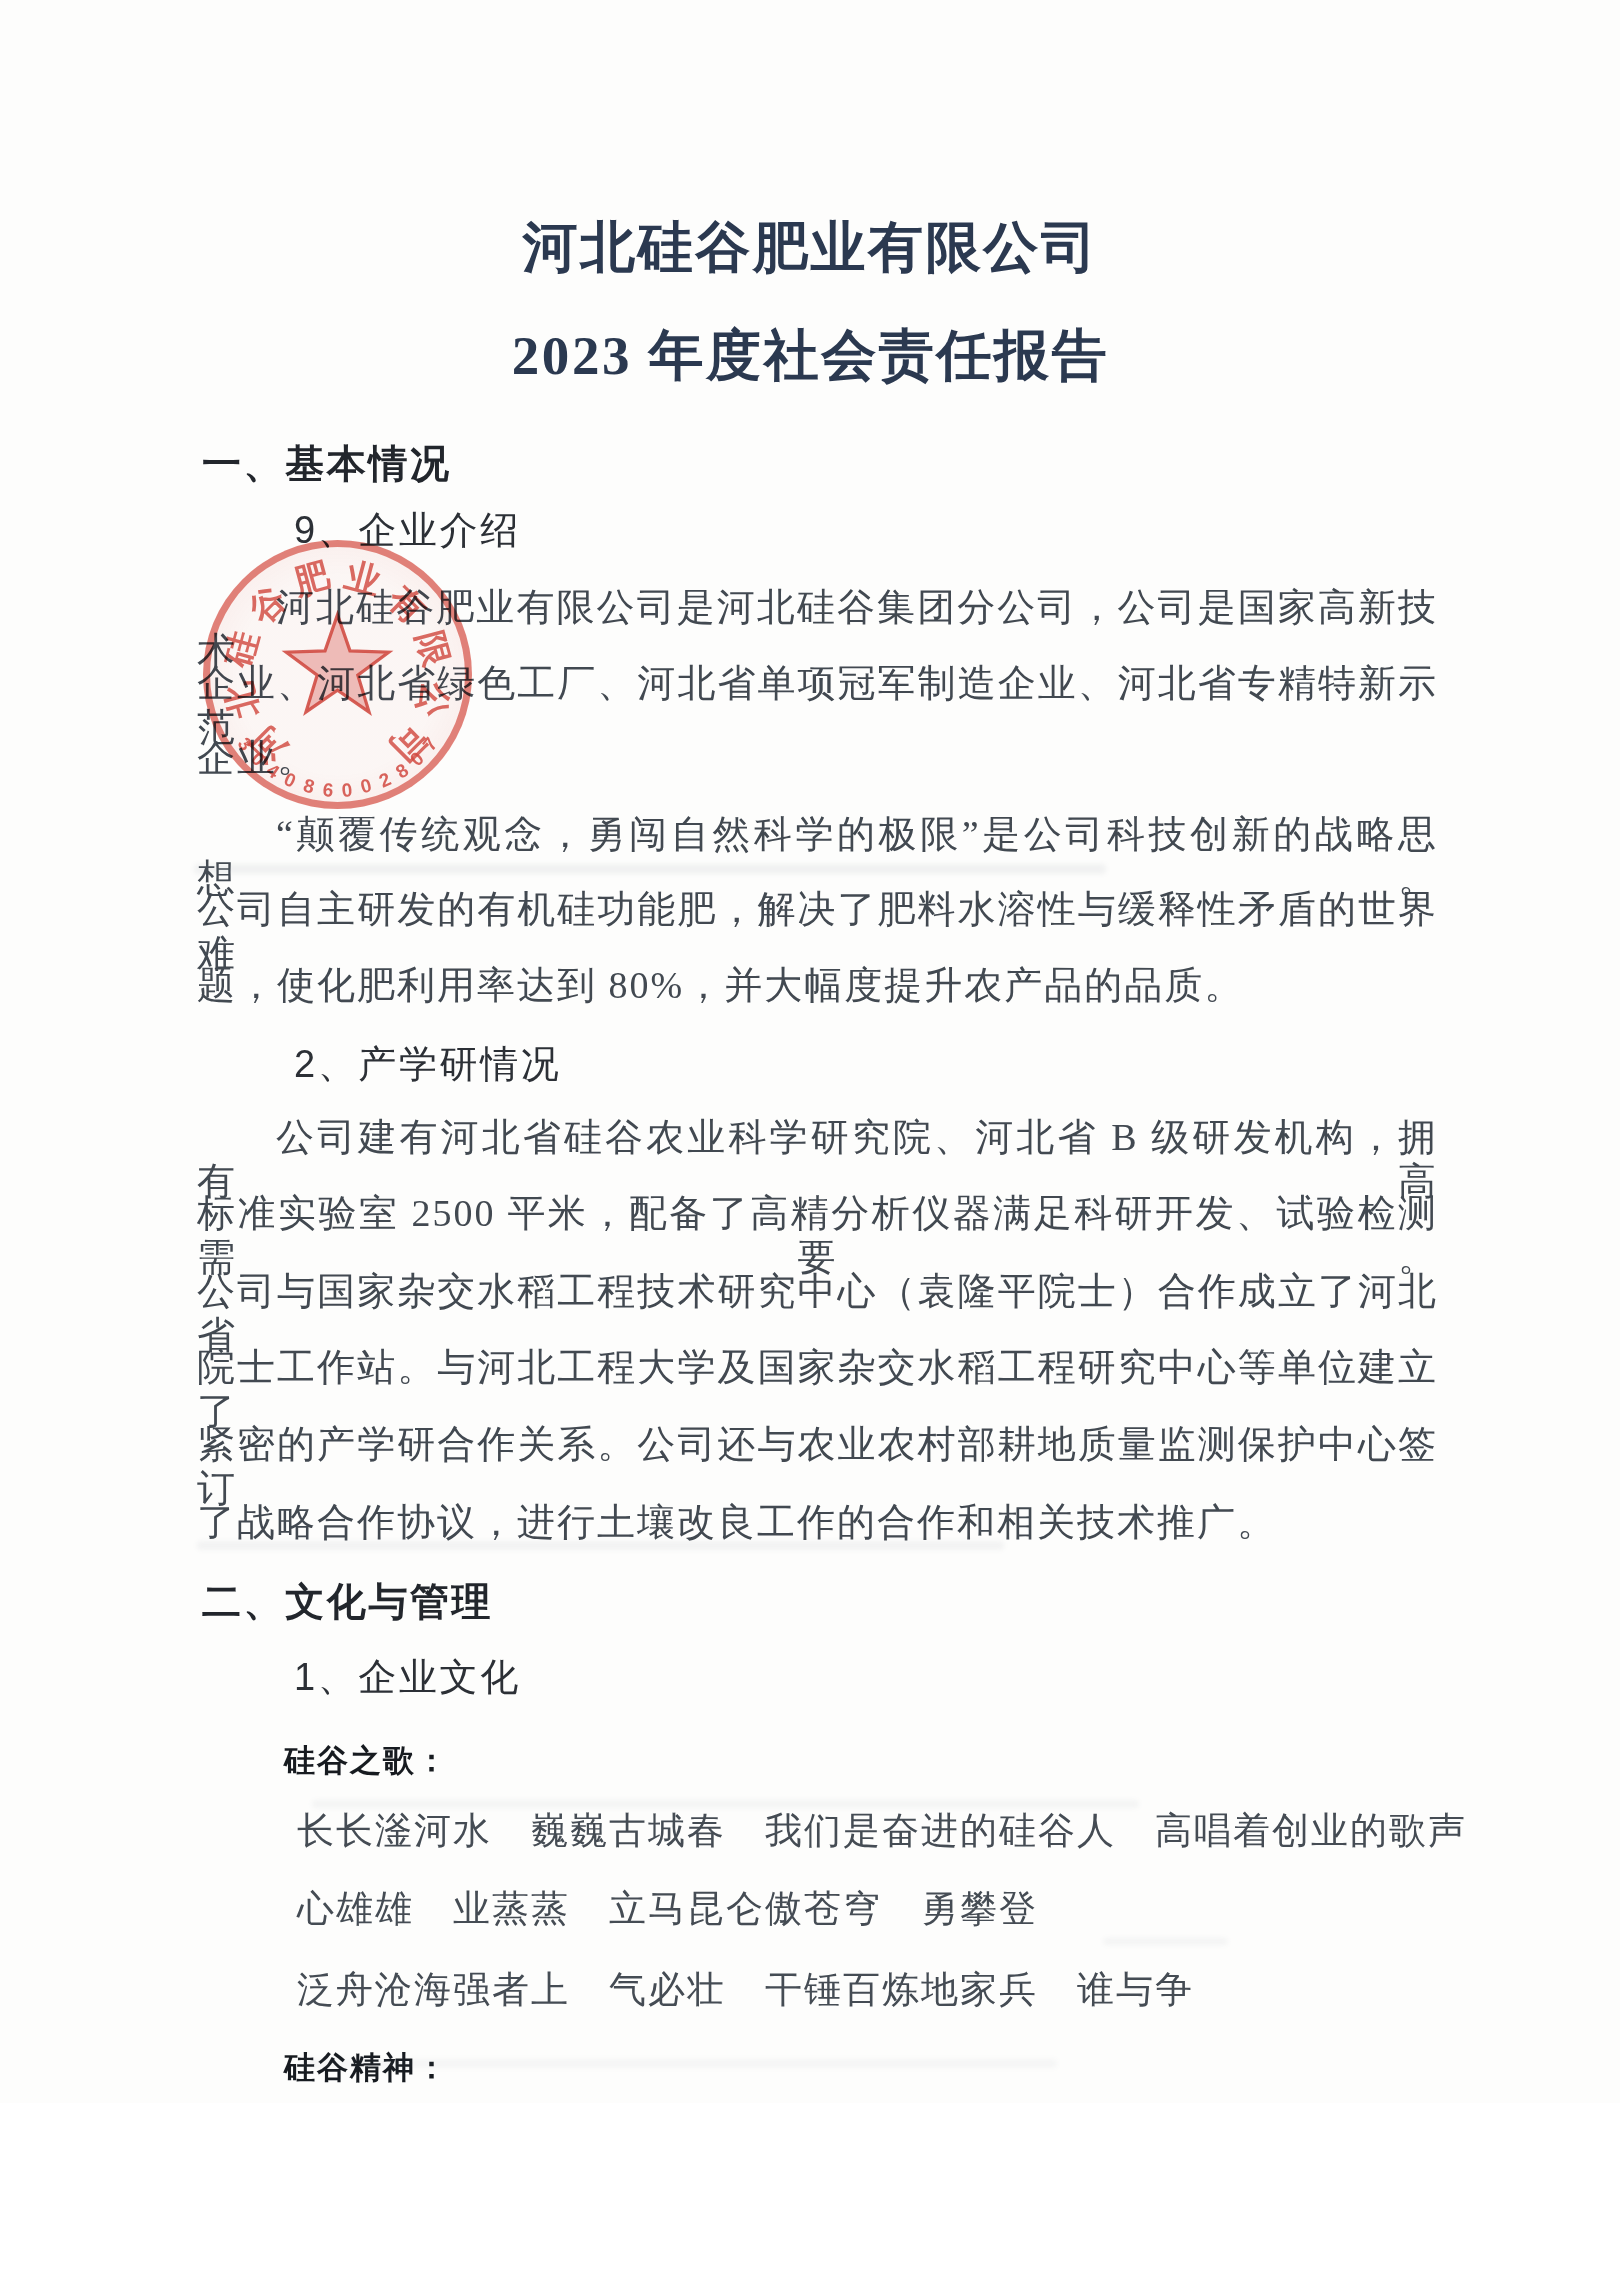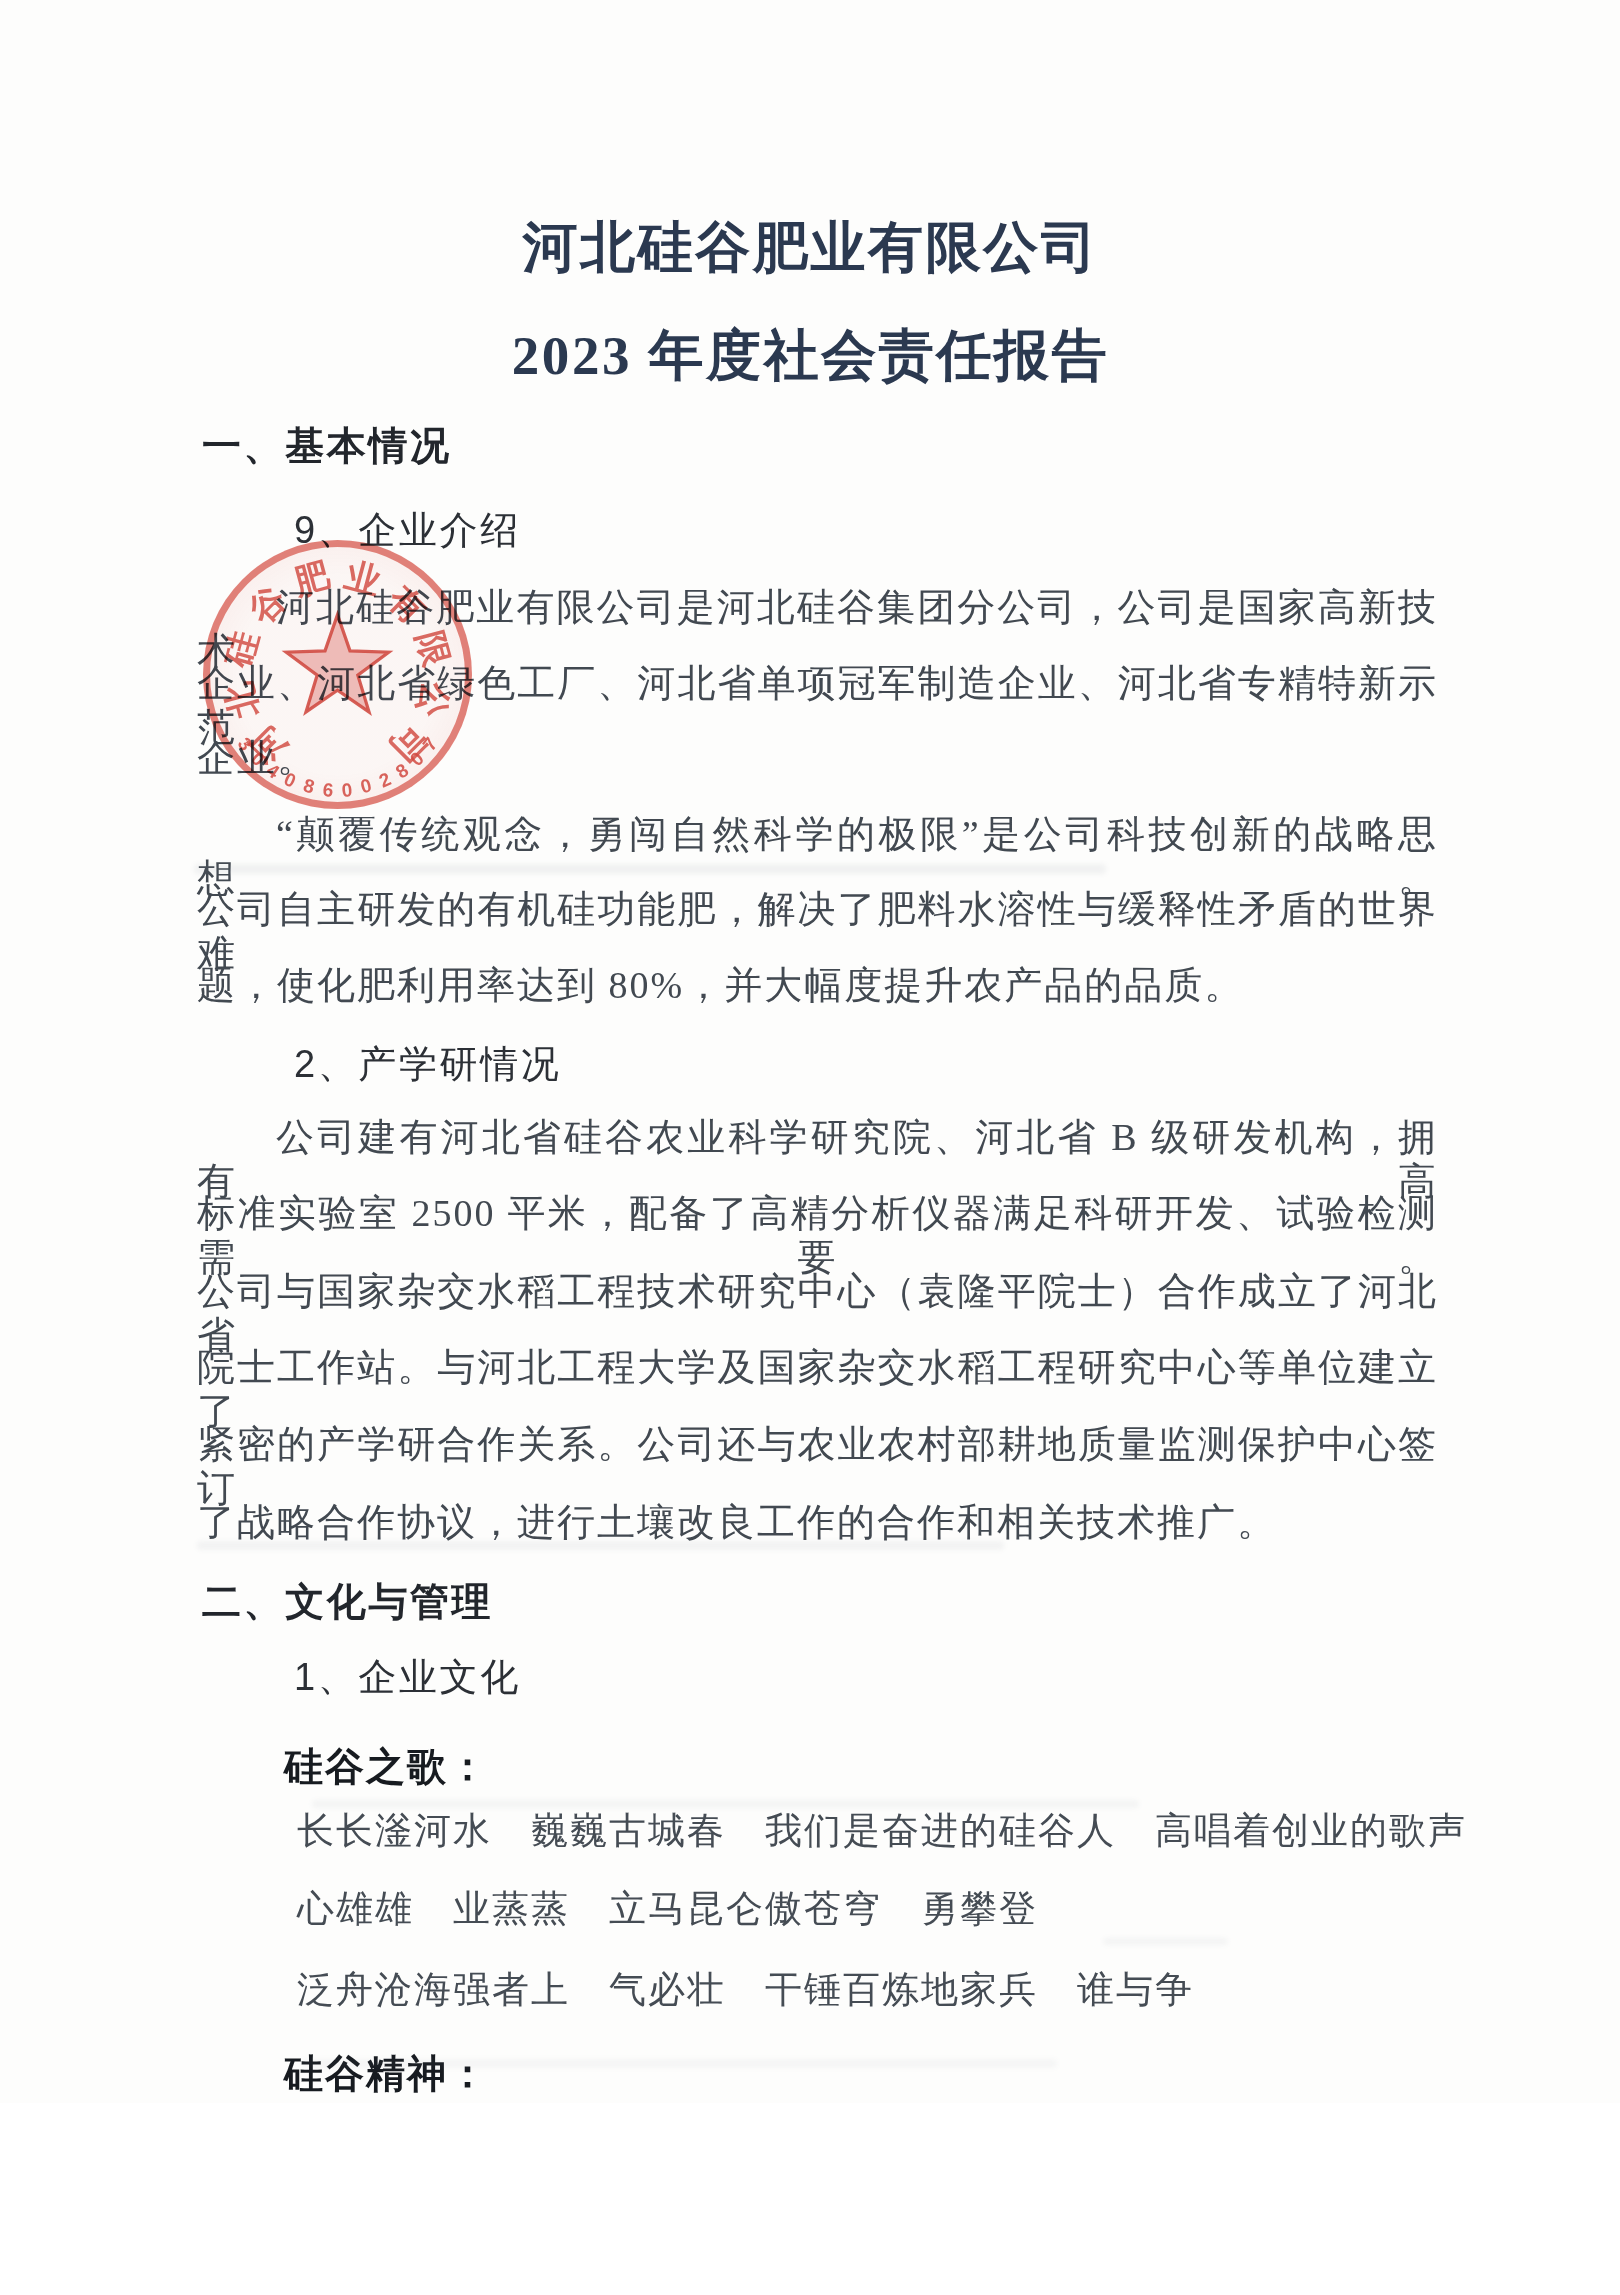--- a/index.html
+++ b/index.html
@@ -43,21 +43,21 @@
   .lyric{
     left:297px;width:1247px;
     font-size:37px;color:#454c54;
     letter-spacing:2px;white-space:pre-wrap;
     font-family:"Liberation Serif",serif;
   }
   .label{
     left:284px;
     font-family:"Liberation Sans",sans-serif;
     font-weight:700;color:#171b20;
-    font-size:39px;letter-spacing:2px;
+    font-size:31px;letter-spacing:2px;
   }
   
   .stamp{
     position:absolute;left:203px;top:540px;
     width:269px;height:269px;
     mix-blend-mode:multiply;
     filter:blur(0.4px);
     opacity:0.92;
   }
   .stamp-ring{
@@ -85,21 +85,21 @@
   }
 </style>
 </head>
 <body>
 
 <div class="page">
 
   <div class="abs title" style="top:211px">河北硅谷肥业有限公司</div>
   <div class="abs title" style="top:319px">2023 年度社会责任报告</div>
 
-  <div class="abs h1" style="top:419px">一、基本情况</div>
+  <div class="abs h1" style="top:437px">一、基本情况</div>
   <div class="abs h2" style="top:505px">9、企业介绍</div>
 
   <div class="abs bodyline just ind" style="top:586px">河北硅谷肥业有限公司是河北硅谷集团分公司，公司是国家高新技术</div>
   <div class="abs bodyline just" style="top:662px">企业、河北省绿色工厂、河北省单项冠军制造企业、河北省专精特新示范</div>
   <div class="abs bodyline" style="top:737px">企业。</div>
 
   <div class="abs bodyline just" style="top:888px">公司自主研发的有机硅功能肥，解决了肥料水溶性与缓释性矛盾的世界难</div>
   <div class="abs bodyline just ind" style="top:813px">“颠覆传统观念，勇闯自然科学的极限”是公司科技创新的战略思想。</div>
   <div class="abs bodyline" style="top:964px">题，使化肥利用率达到 80%，并大幅度提升农产品的品质。</div>
 

